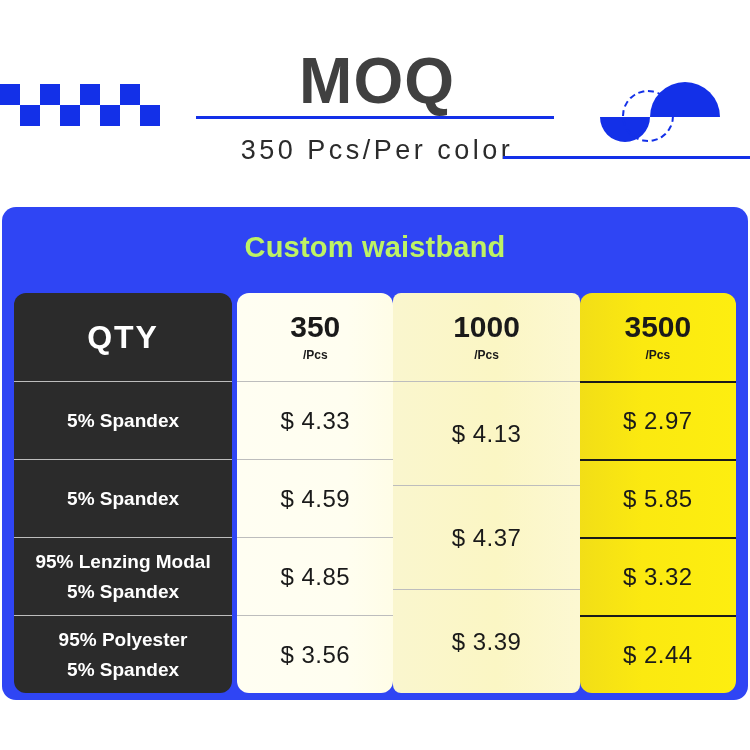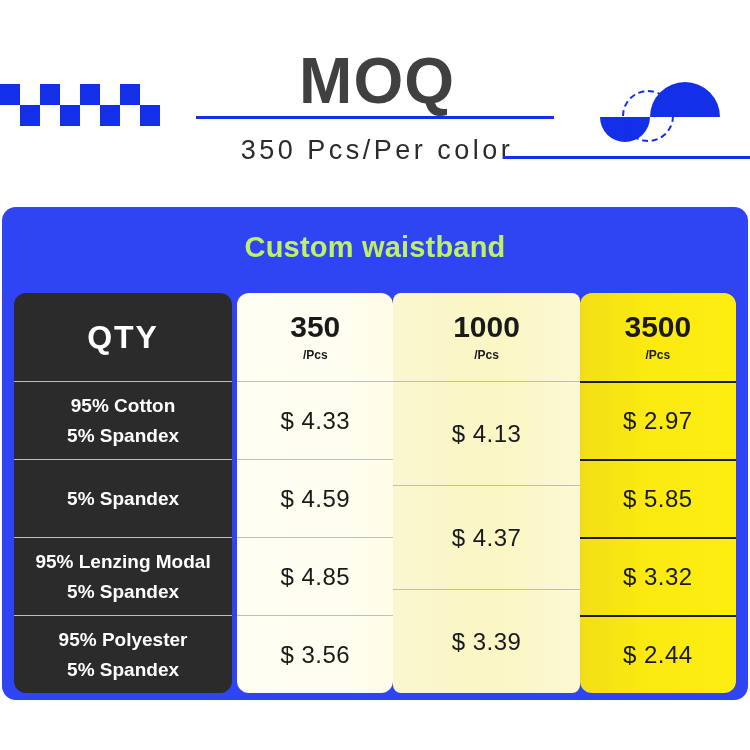--- a/index.html
+++ b/index.html
@@ -257,21 +257,20 @@
 
     <div class="panel-title">Custom waistband</div>
 
     <div class="table">
 
       <div class="col col-qty">
         <div class="hcell">
           <div class="qty-label">QTY</div>
         </div>
         <div class="dcell sep-light">
-          <div class="mat-line">95% Cotton</div>
           <div class="mat-line">5% Spandex</div>
         </div>
         <div class="dcell sep-light">
           <div class="mat-line">5% Spandex</div>
         </div>
         <div class="dcell sep-light">
           <div class="mat-line">95% Lenzing Modal</div>
           <div class="mat-line">5% Spandex</div>
         </div>
         <div class="dcell sep-light">

